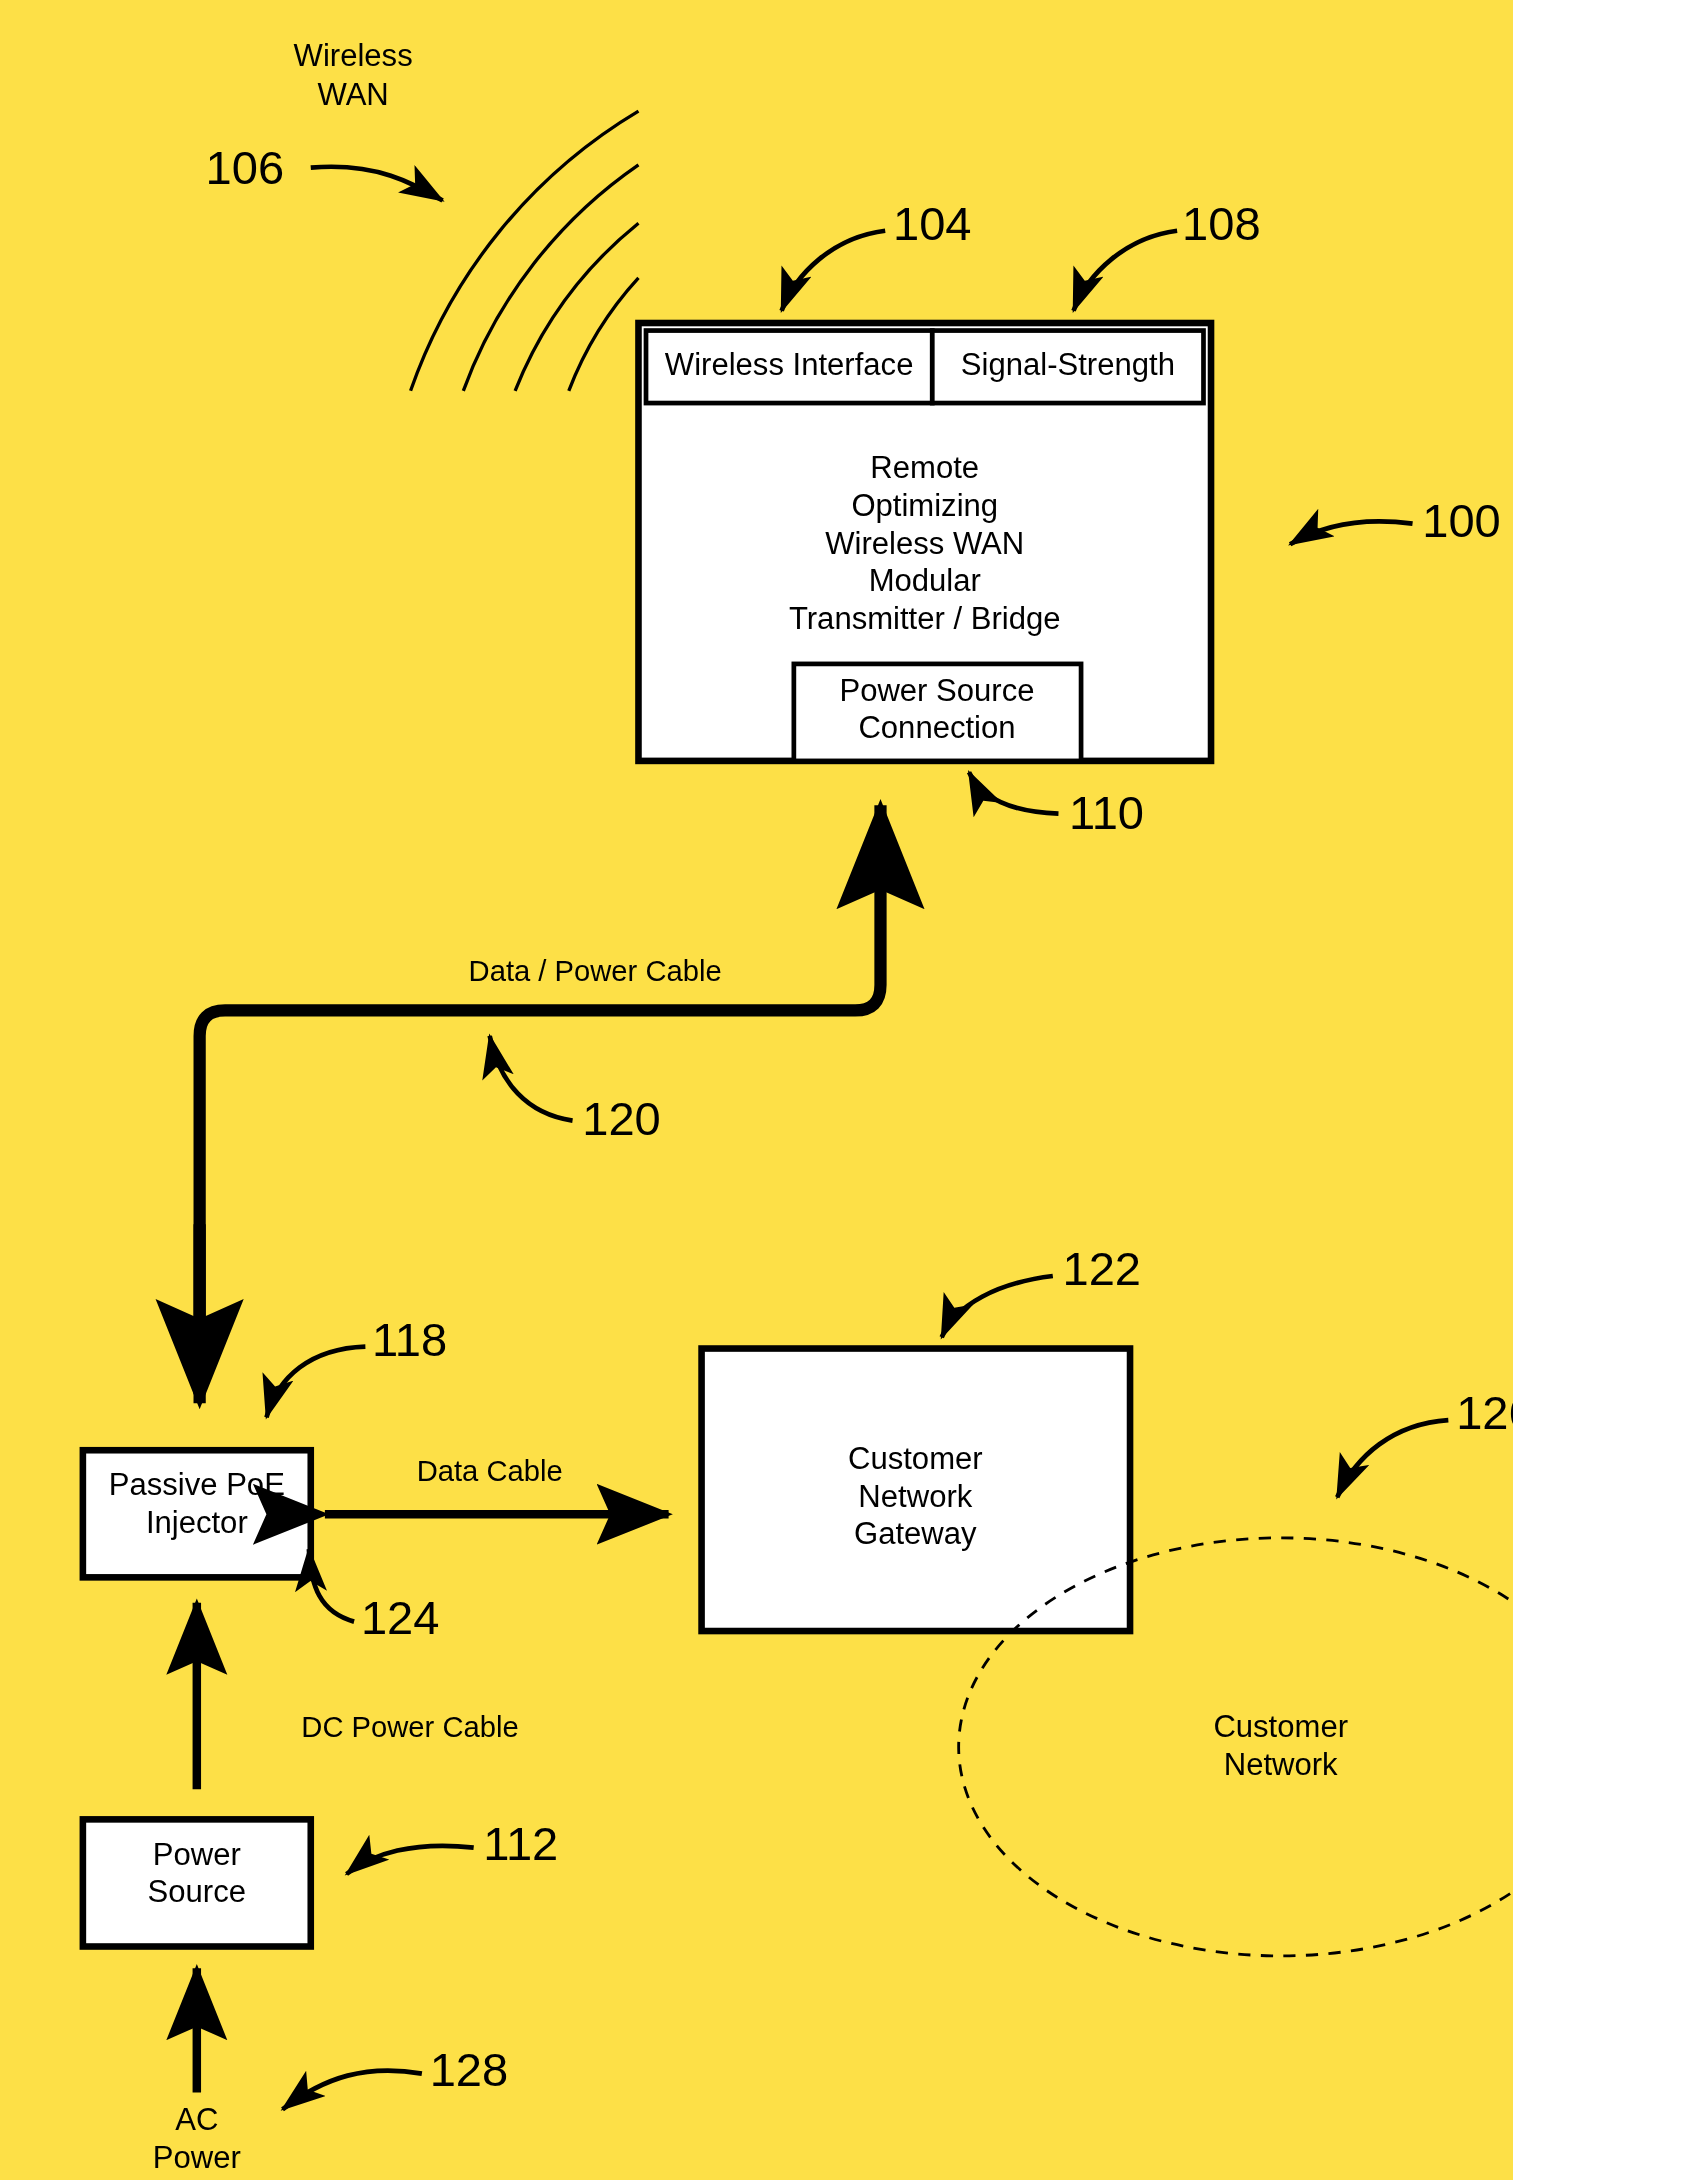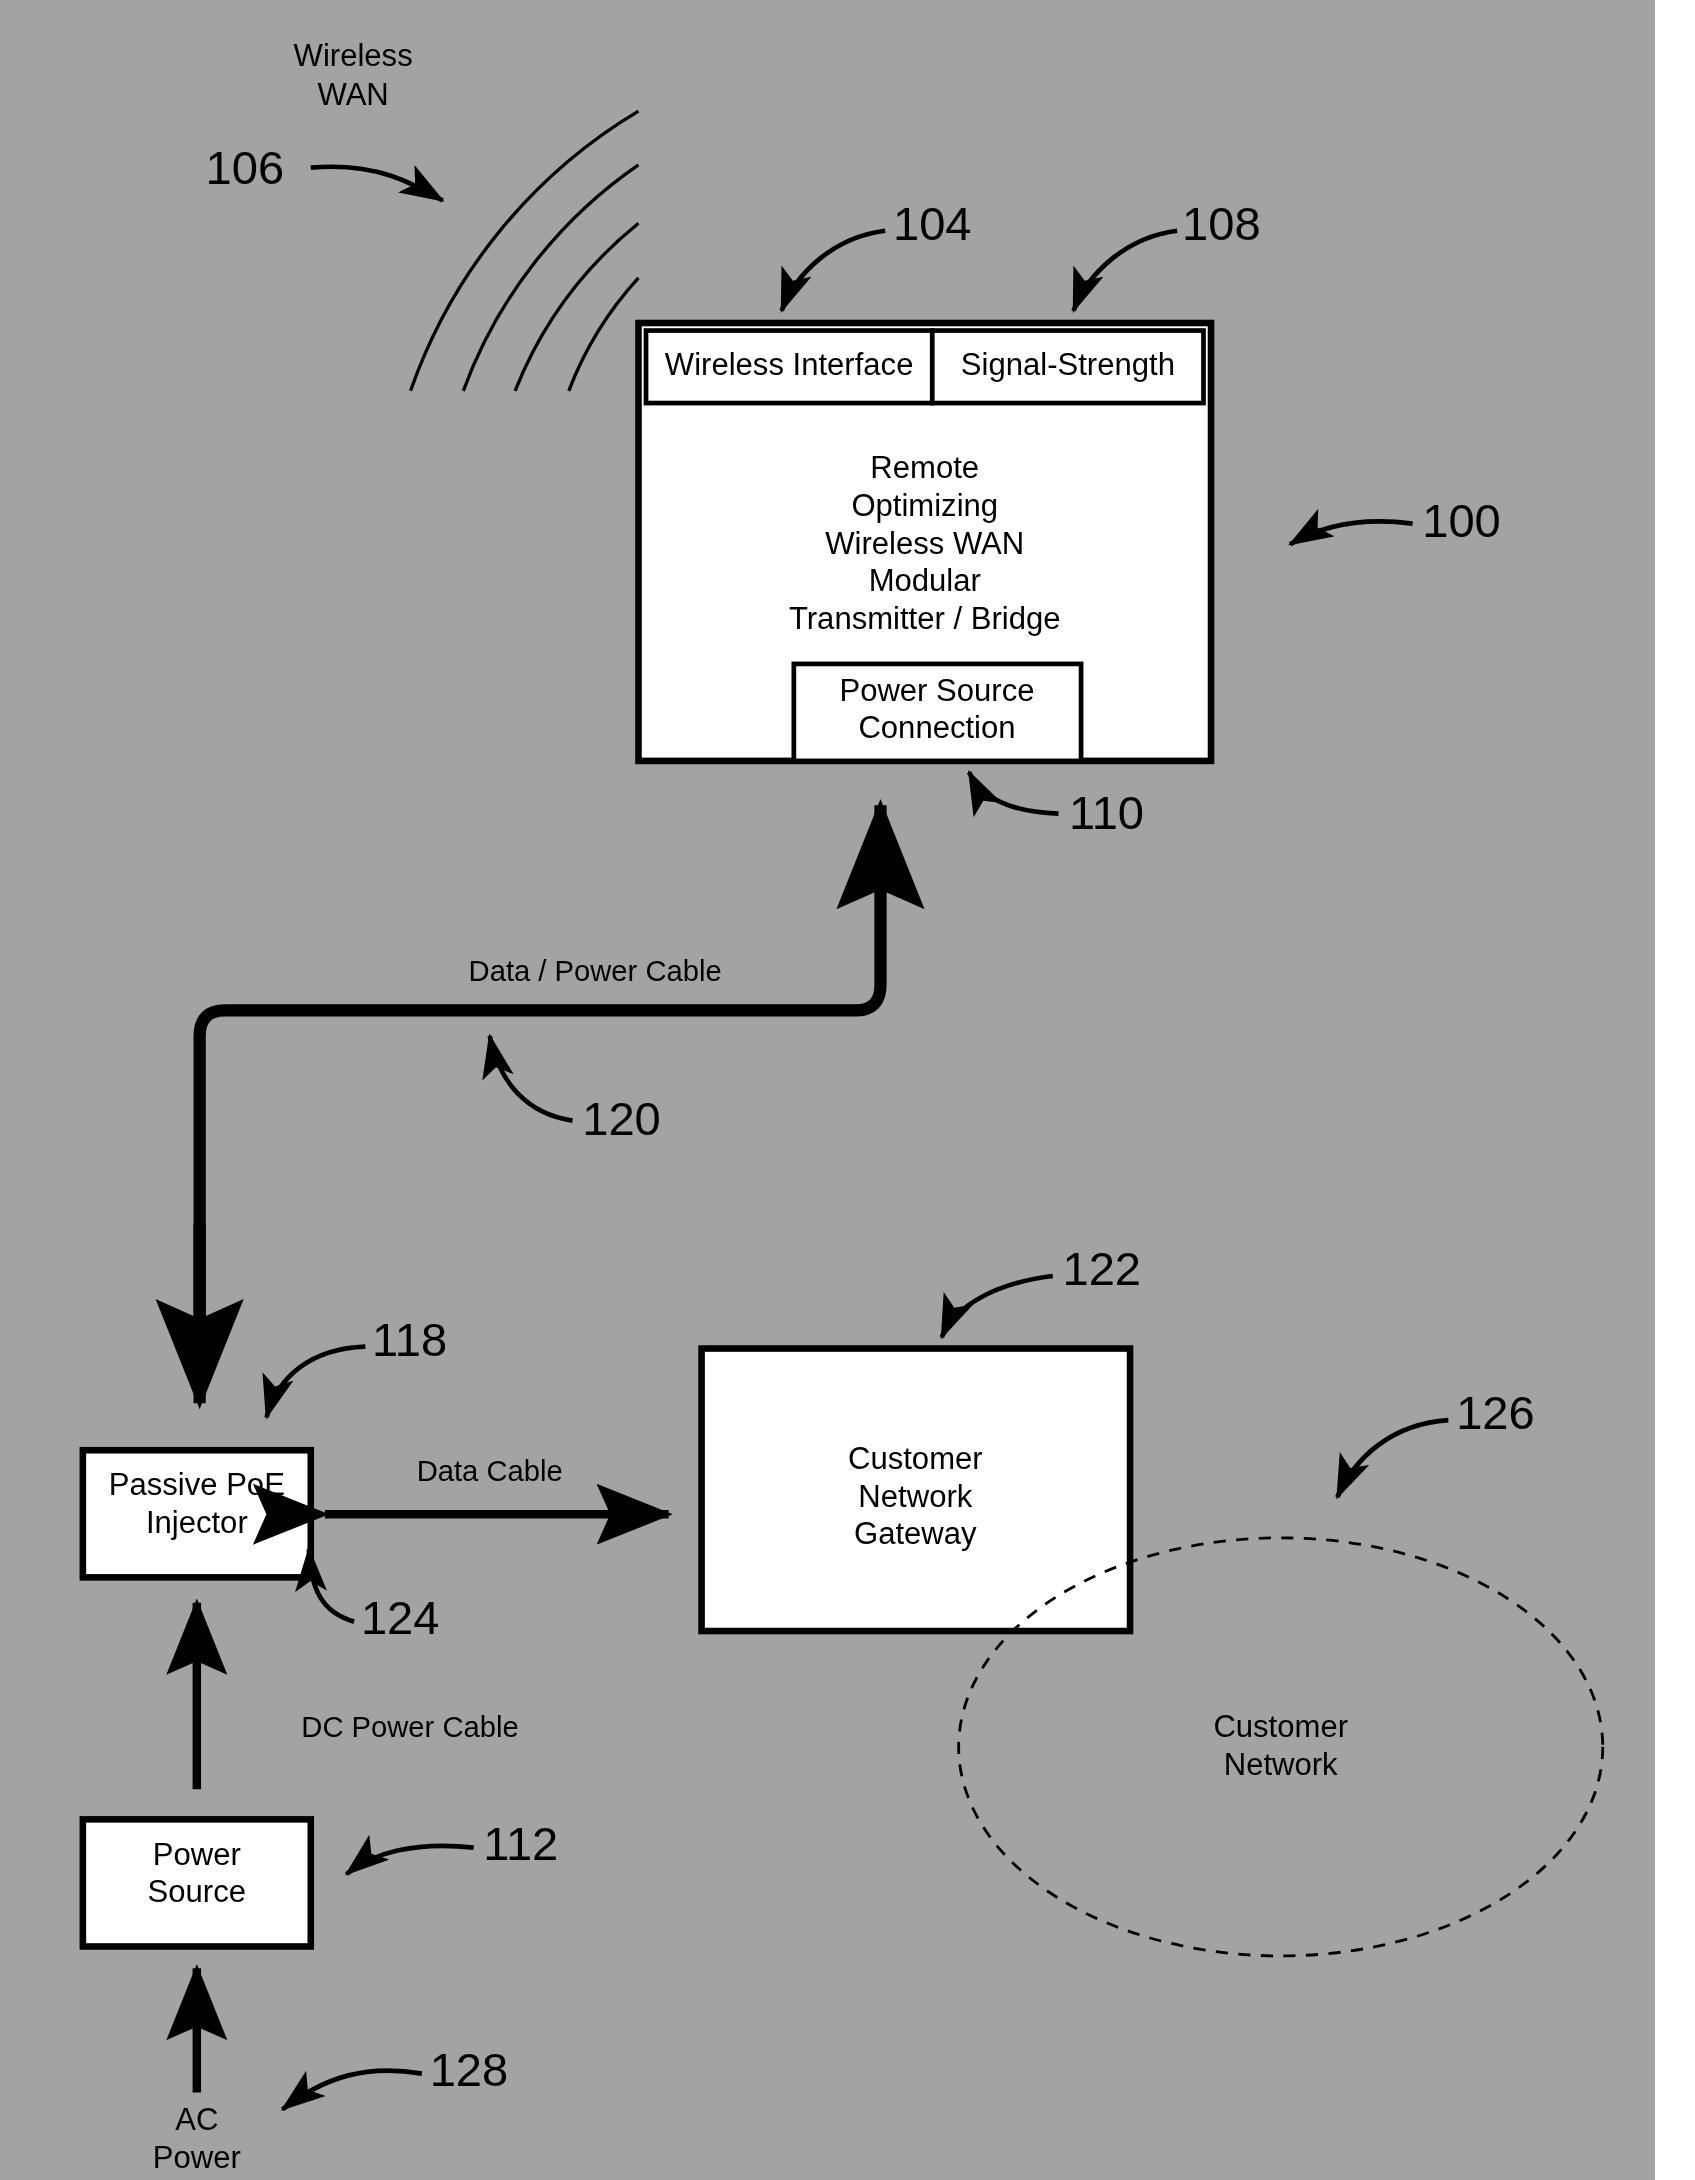--- a/index.html
+++ b/index.html
@@ -6,23 +6,23 @@
     margin: 0;
     padding: 0;
     background: #ffffff;
   }
   body {
     font-family: "Liberation Sans", sans-serif;
     color: #000000;
   }
   #page {
     position: relative;
-    width: 1655px;
+    width: 1513px;
     height: 2181px;
-    background: #a3a3a3;
+    background: #fde047;
     overflow: hidden;
     text-decoration: underline;
   }
   #diagram-svg {
     position: absolute;
     left: 0;
     top: 0;
     width: 1696px;
     height: 2181px;
   }

